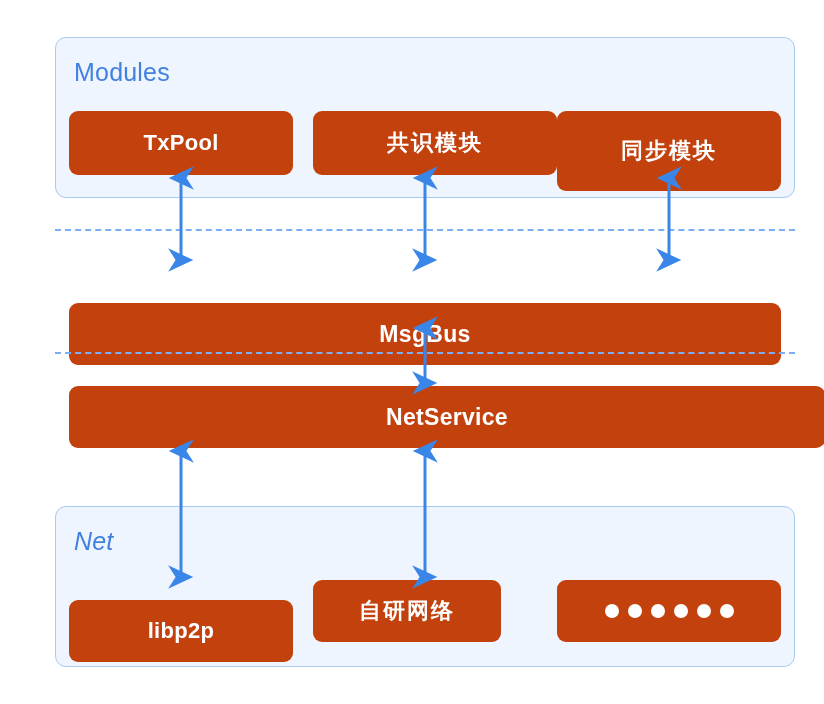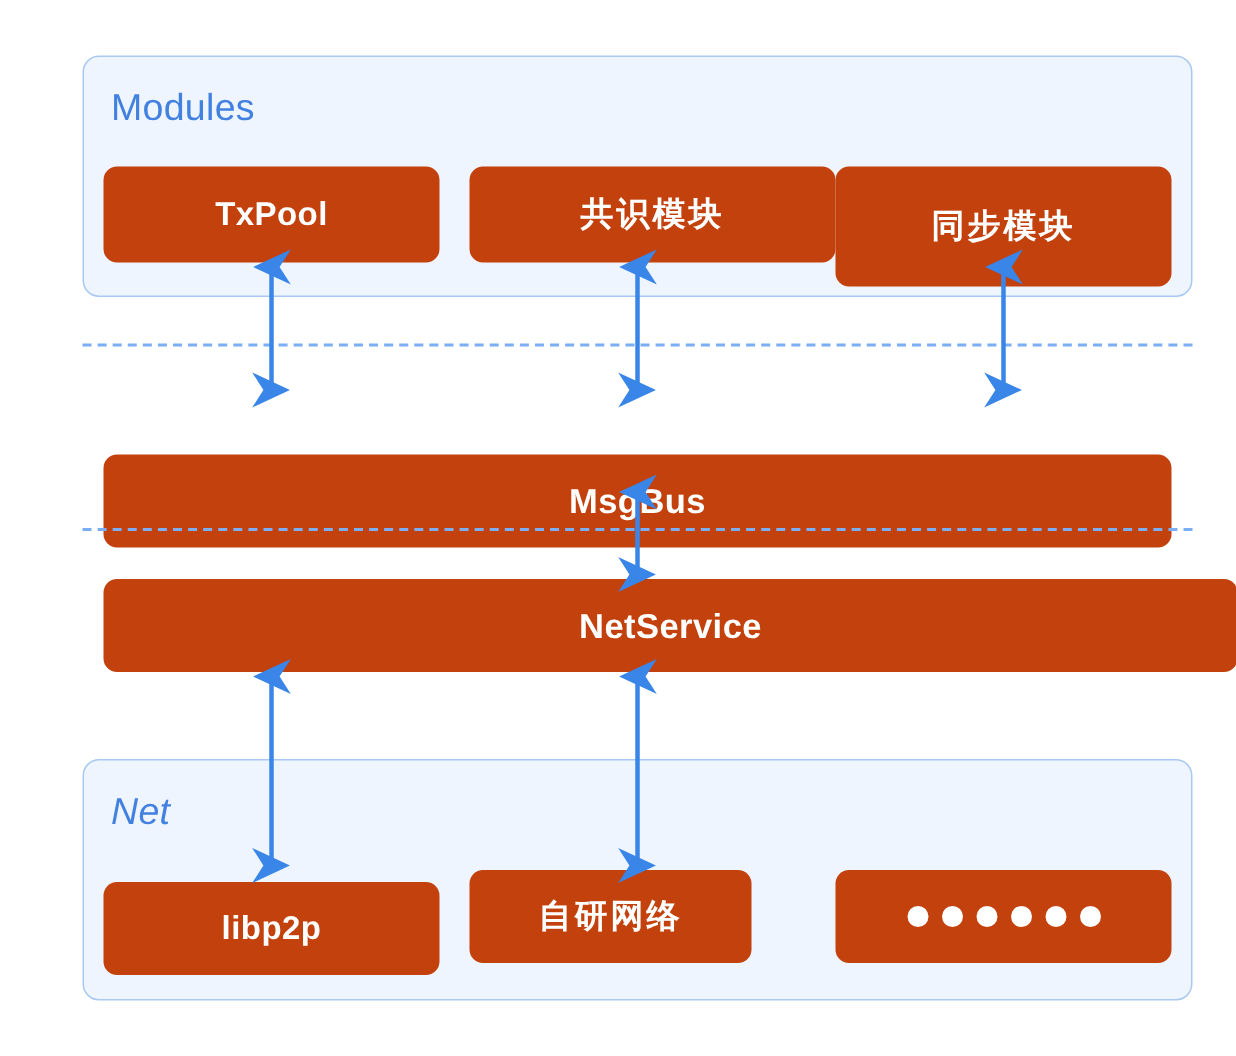--- a/index.html
+++ b/index.html
@@ -110,21 +110,21 @@
   <div class="box wide" style="left:69px; top:263px; width:712px; height:62px;margin-top:40px;">MsgBus</div>
 
   <div class="divider" style="left:55px; top:352px; width:740px;"></div>
 
   <div class="box wide" style="left:69px; top:386px; width:756px; height:62px;">NetService</div>
 
   <div class="group" style="left:55px; top:506px; width:740px; height:161px;">
     <div class="group-title" style="top:22px;font-style:italic;">Net</div>
   </div>
 
-  <div class="box" style="left:69px; top:588px; width:224px; height:62px;">libp2p</div>
+  <div class="box" style="left:69px; top:600px; width:224px; height:62px;">libp2p</div>
 
   <div class="box cjk" style="left:313px; top:580px; width:188px; height:62px;">自研网络</div>
 
   <div class="box" style="left:557px; top:580px; width:224px; height:62px;">
     <span class="dots">
       <i></i>
         <i></i>
         <i></i>
         <i></i>
         <i></i>

